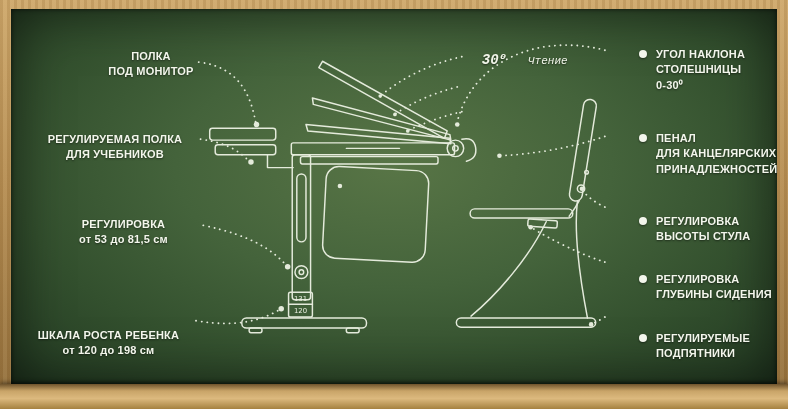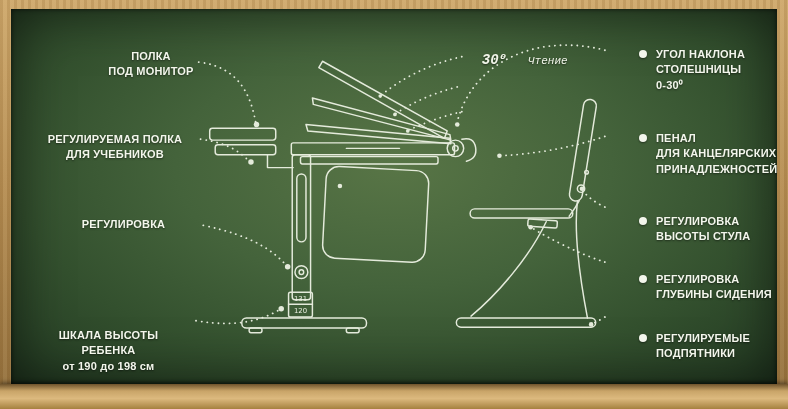--- a/index.html
+++ b/index.html
@@ -134,25 +134,26 @@
       <div>ДЛЯ УЧЕБНИКОВ</div>
     </div>
 
     <div class="lbl" style="left:85px;top:40px;width:110px">
       <div>ПОЛКА</div>
       <div>ПОД МОНИТОР</div>
     </div>
 
     <div class="lbl" style="left:40px;top:208px;width:145px">
       <div>РЕГУЛИРОВКА</div>
+      <div>от 53 до 81,5 см</div>
     </div>
 
     <div class="lbl" style="left:20px;top:319px;width:155px">
-      <div>ШКАЛА ВЫСОТЫ РЕБЕНКА</div>
-      <div>от 190 до 198 см</div>
+      <div>ШКАЛА РОСТА РЕБЕНКА</div>
+      <div>от 120 до 198 см</div>
     </div>
 
     <div class="angles">
       <div class="angle-row">
         <span class="angle-num">30⁰</span>
         <span class="angle-name">Чтение</span>
       </div>
     </div>
 
     <div class="lbl rlbl" style="left:628px;top:38px;width:160px">

